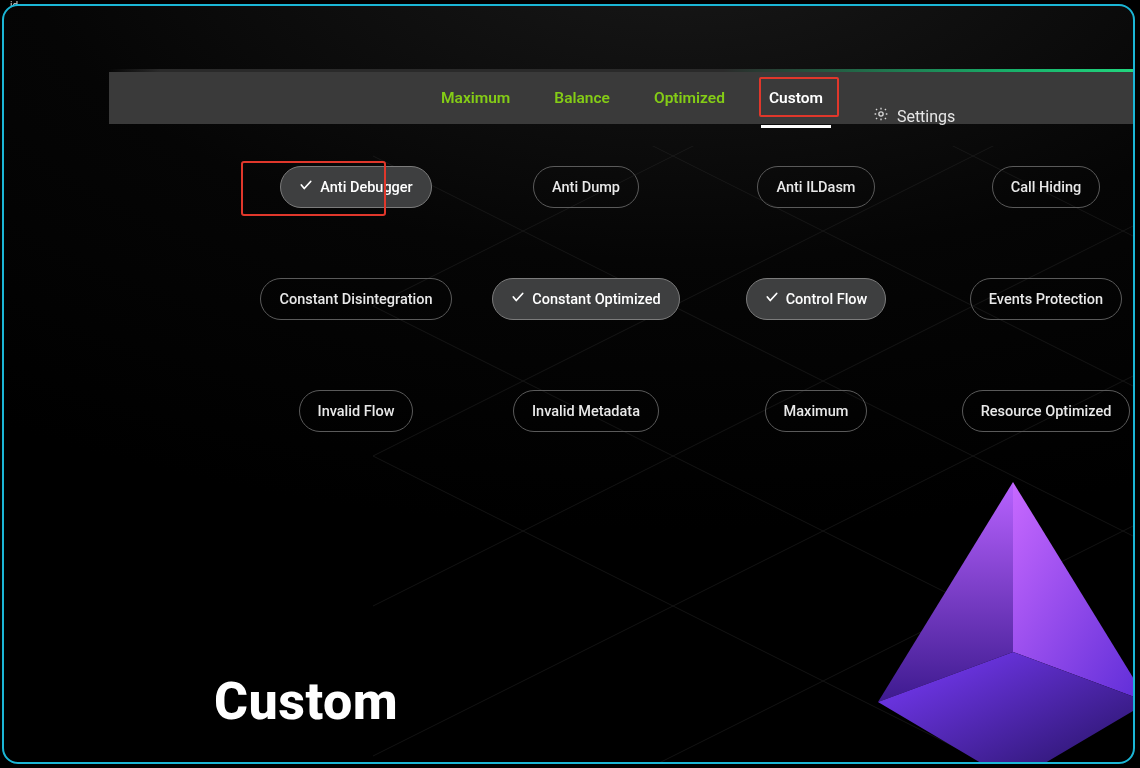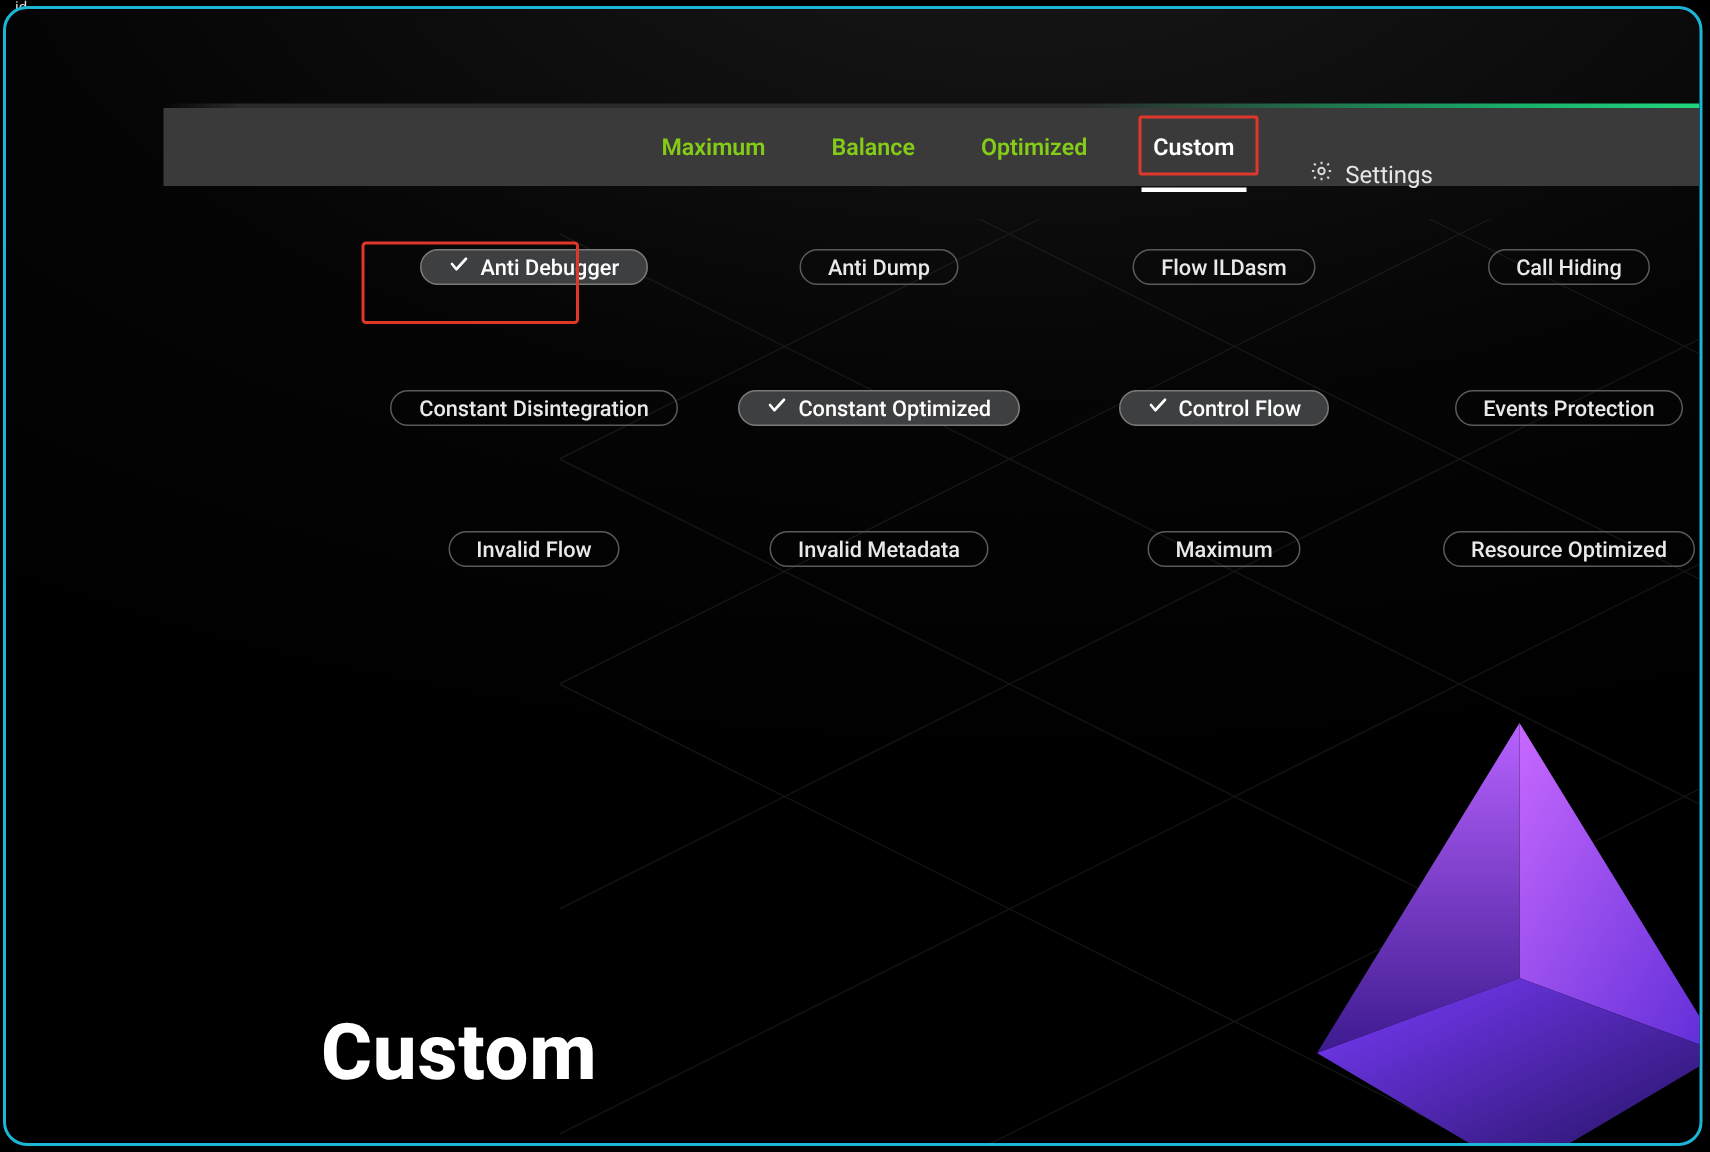--- a/index.html
+++ b/index.html
@@ -89,21 +89,21 @@
   .pill-wrap {
     display: flex;
     justify-content: center;
     align-items: center;
     width: 230px;
   }
   .pill {
     display: inline-flex;
     align-items: center;
     gap: 7px;
-    height: 24px;
+    height: 42px;
     padding: 11px 18px;
     border-radius: 22px;
     border: 1.4px solid #5a5a5a;
     color: #e9e9e9;
     font-size: 14.5px;
     font-weight: 500;
     background: transparent;
     cursor: pointer;
     white-space: nowrap;
   }
@@ -204,21 +204,21 @@
           <span>Anti Debugger</span>
         </div>
       </div>
       <div class="pill-wrap">
         <div class="pill">
           <span>Anti Dump</span>
         </div>
       </div>
       <div class="pill-wrap">
         <div class="pill">
-          <span>Flow ILDasm</span>
+          <span>Anti ILDasm</span>
         </div>
       </div>
       <div class="pill-wrap">
         <div class="pill">
           <span>Call Hiding</span>
         </div>
       </div>
       <div class="pill-wrap">
         <div class="pill">
           <span>Constant Disintegration</span>

